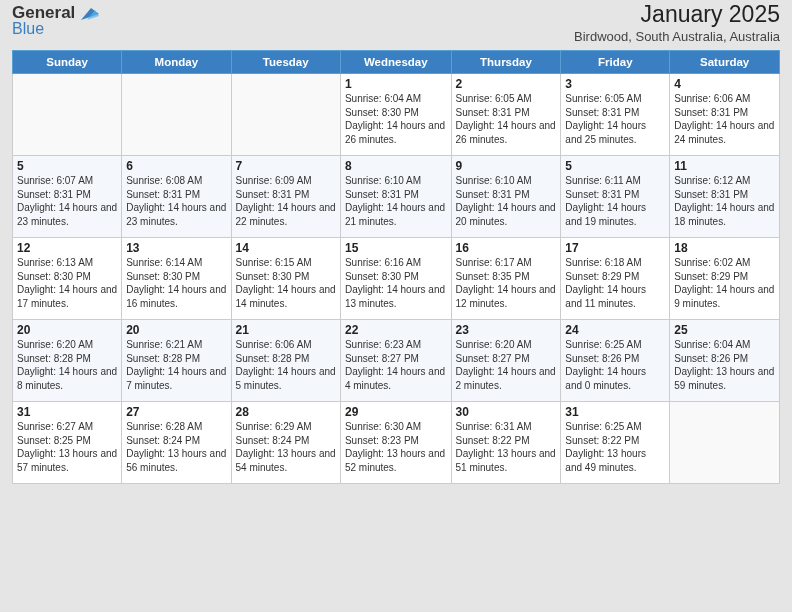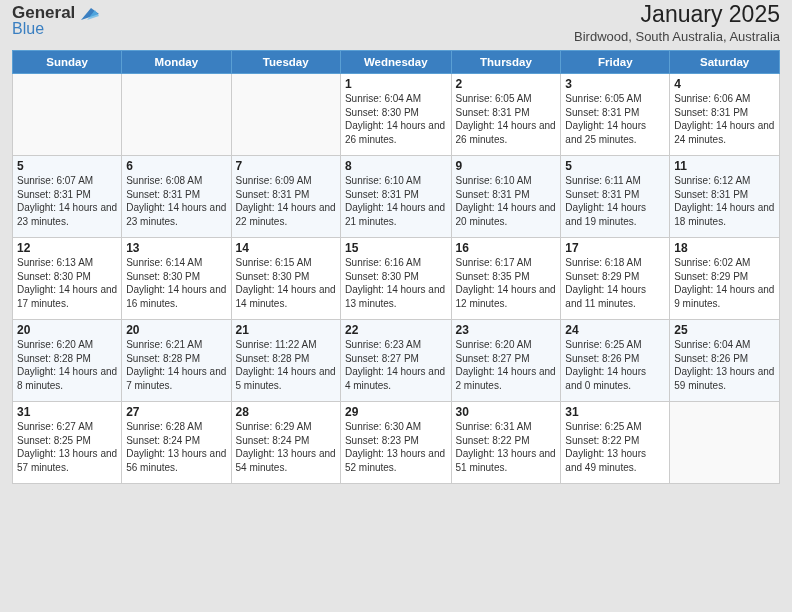--- a/index.html
+++ b/index.html
@@ -270,21 +270,21 @@
           </td>
           <td>
             <span class="day-number">20</span>
             <div class="day-info">Sunrise: 6:21 AM
 Sunset: 8:28 PM
 Daylight: 14 hours
 and 7 minutes.</div>
           </td>
           <td>
             <span class="day-number">21</span>
-            <div class="day-info">Sunrise: 11:22 AM
+            <div class="day-info">Sunrise: 6:06 AM
 Sunset: 8:28 PM
 Daylight: 14 hours
 and 5 minutes.</div>
           </td>
           <td>
             <span class="day-number">22</span>
             <div class="day-info">Sunrise: 6:23 AM
 Sunset: 8:27 PM
 Daylight: 14 hours
 and 4 minutes.</div>

